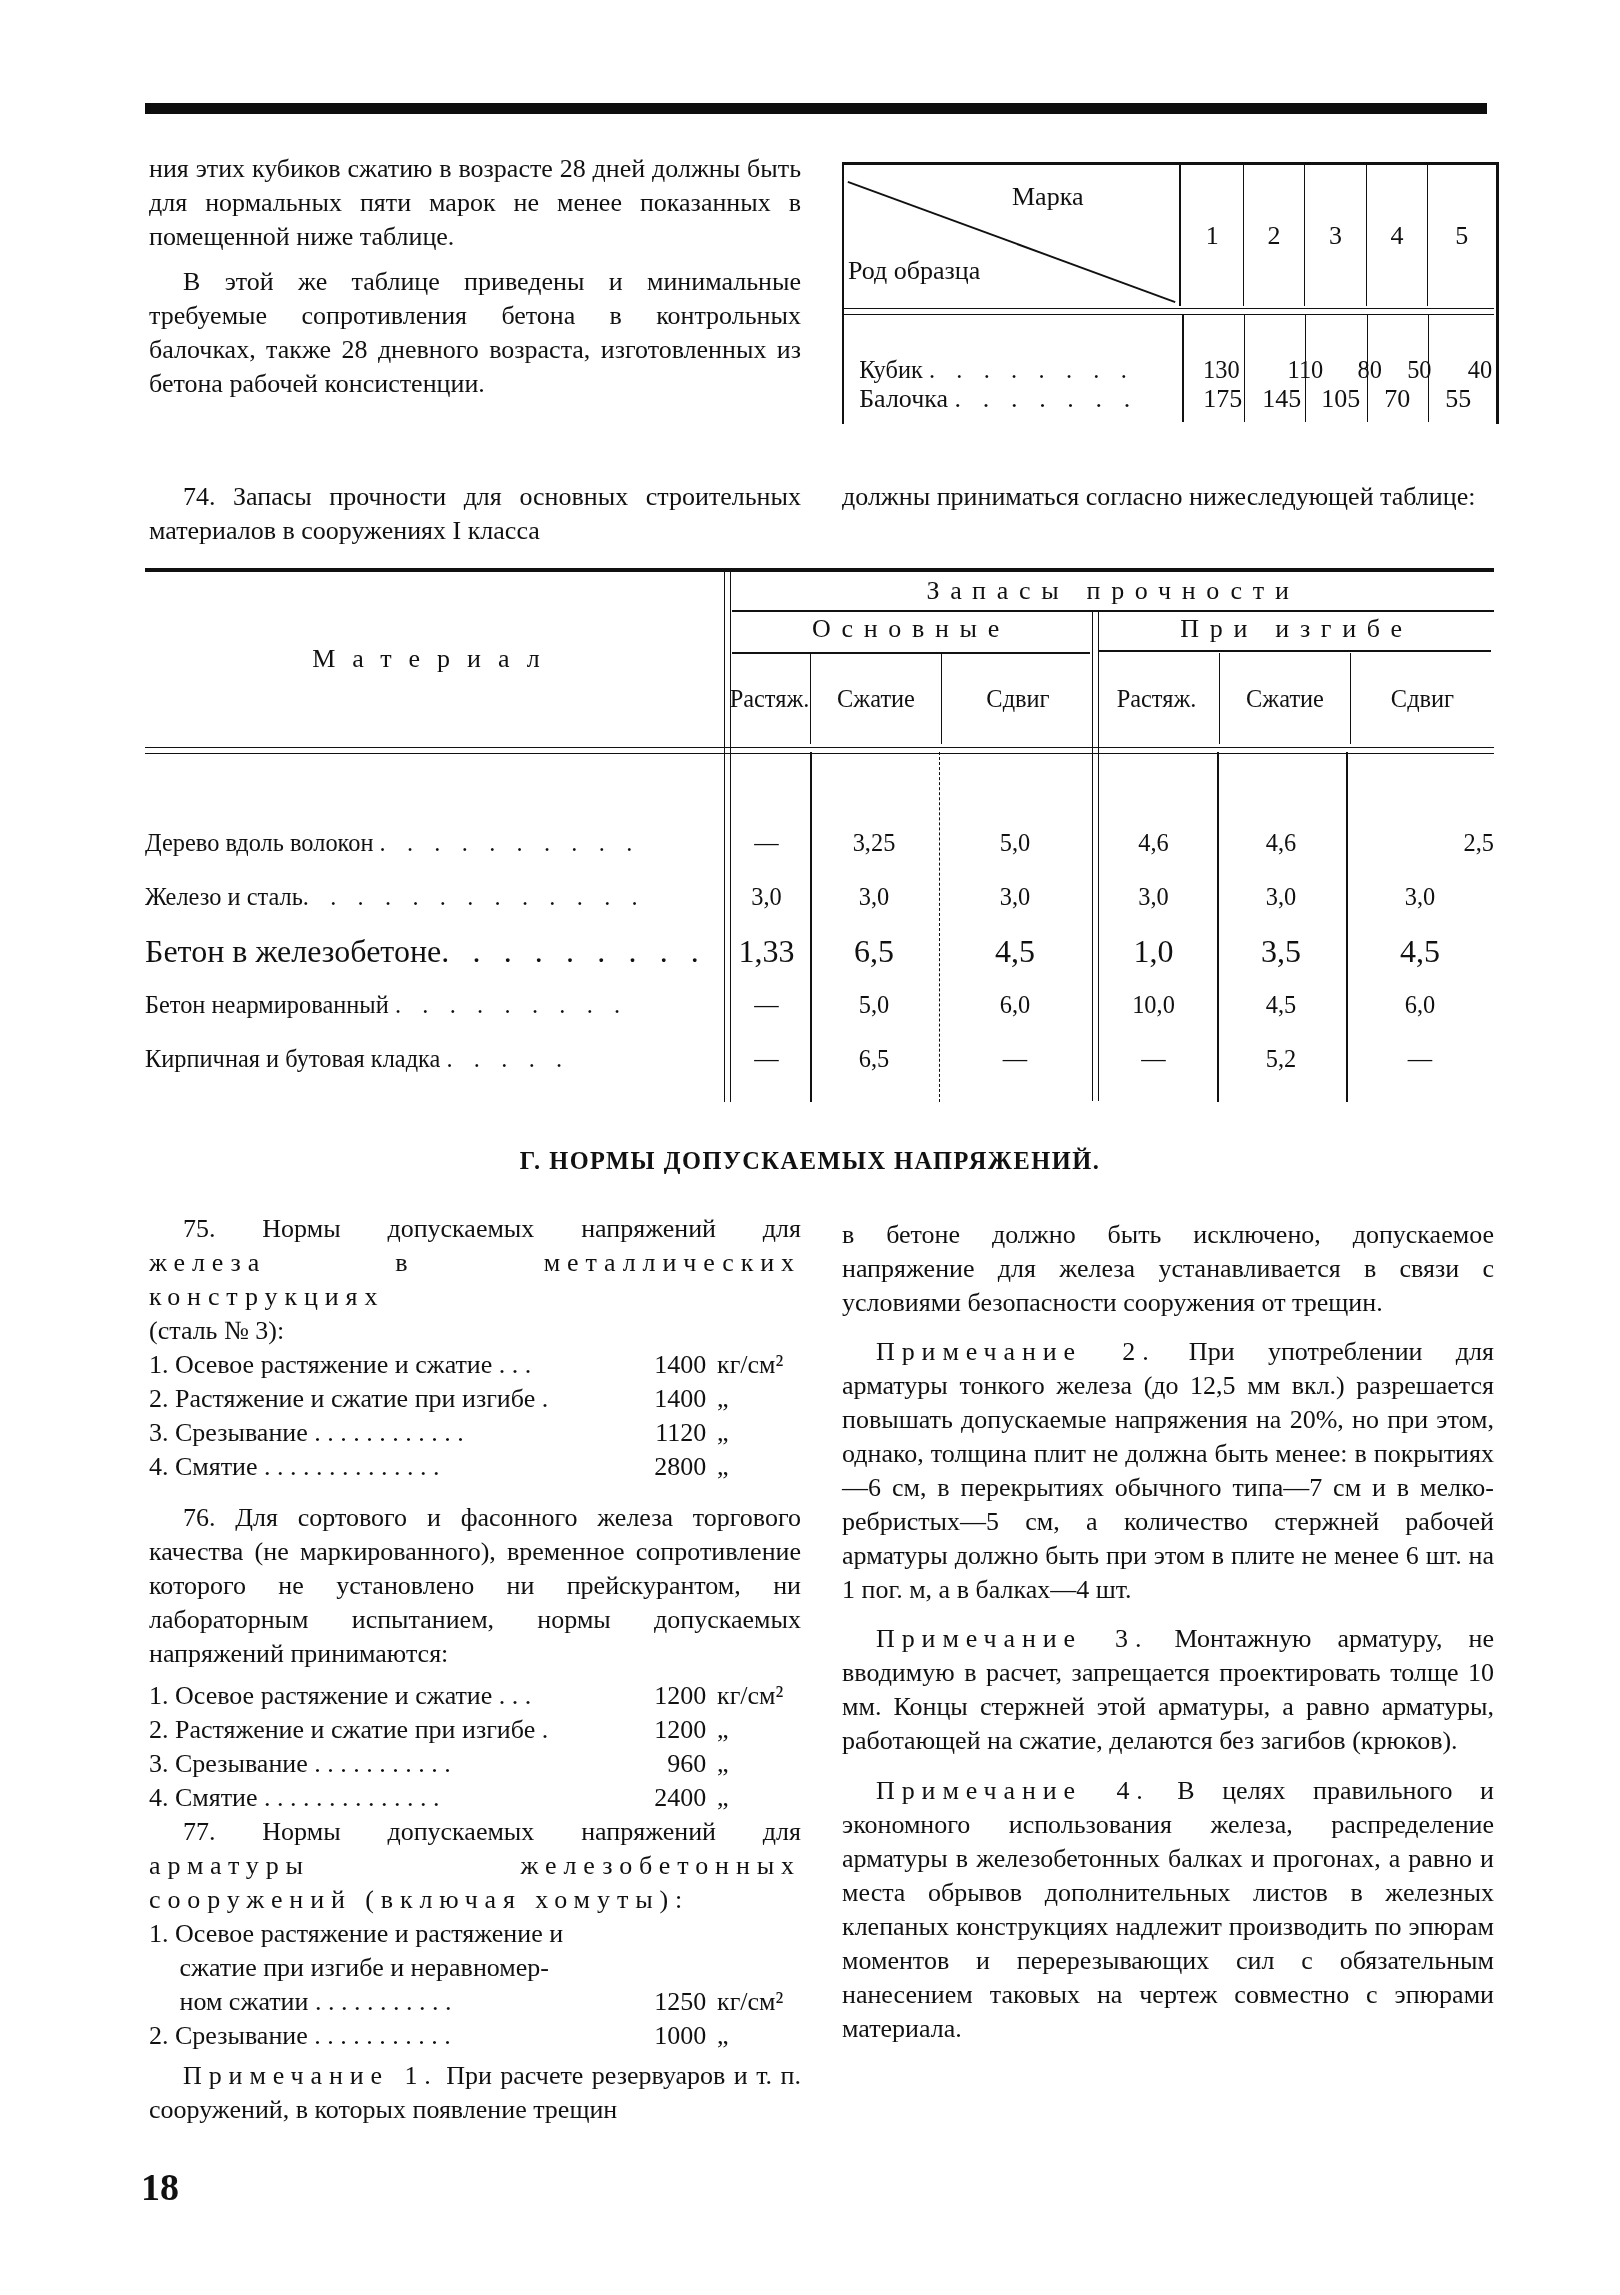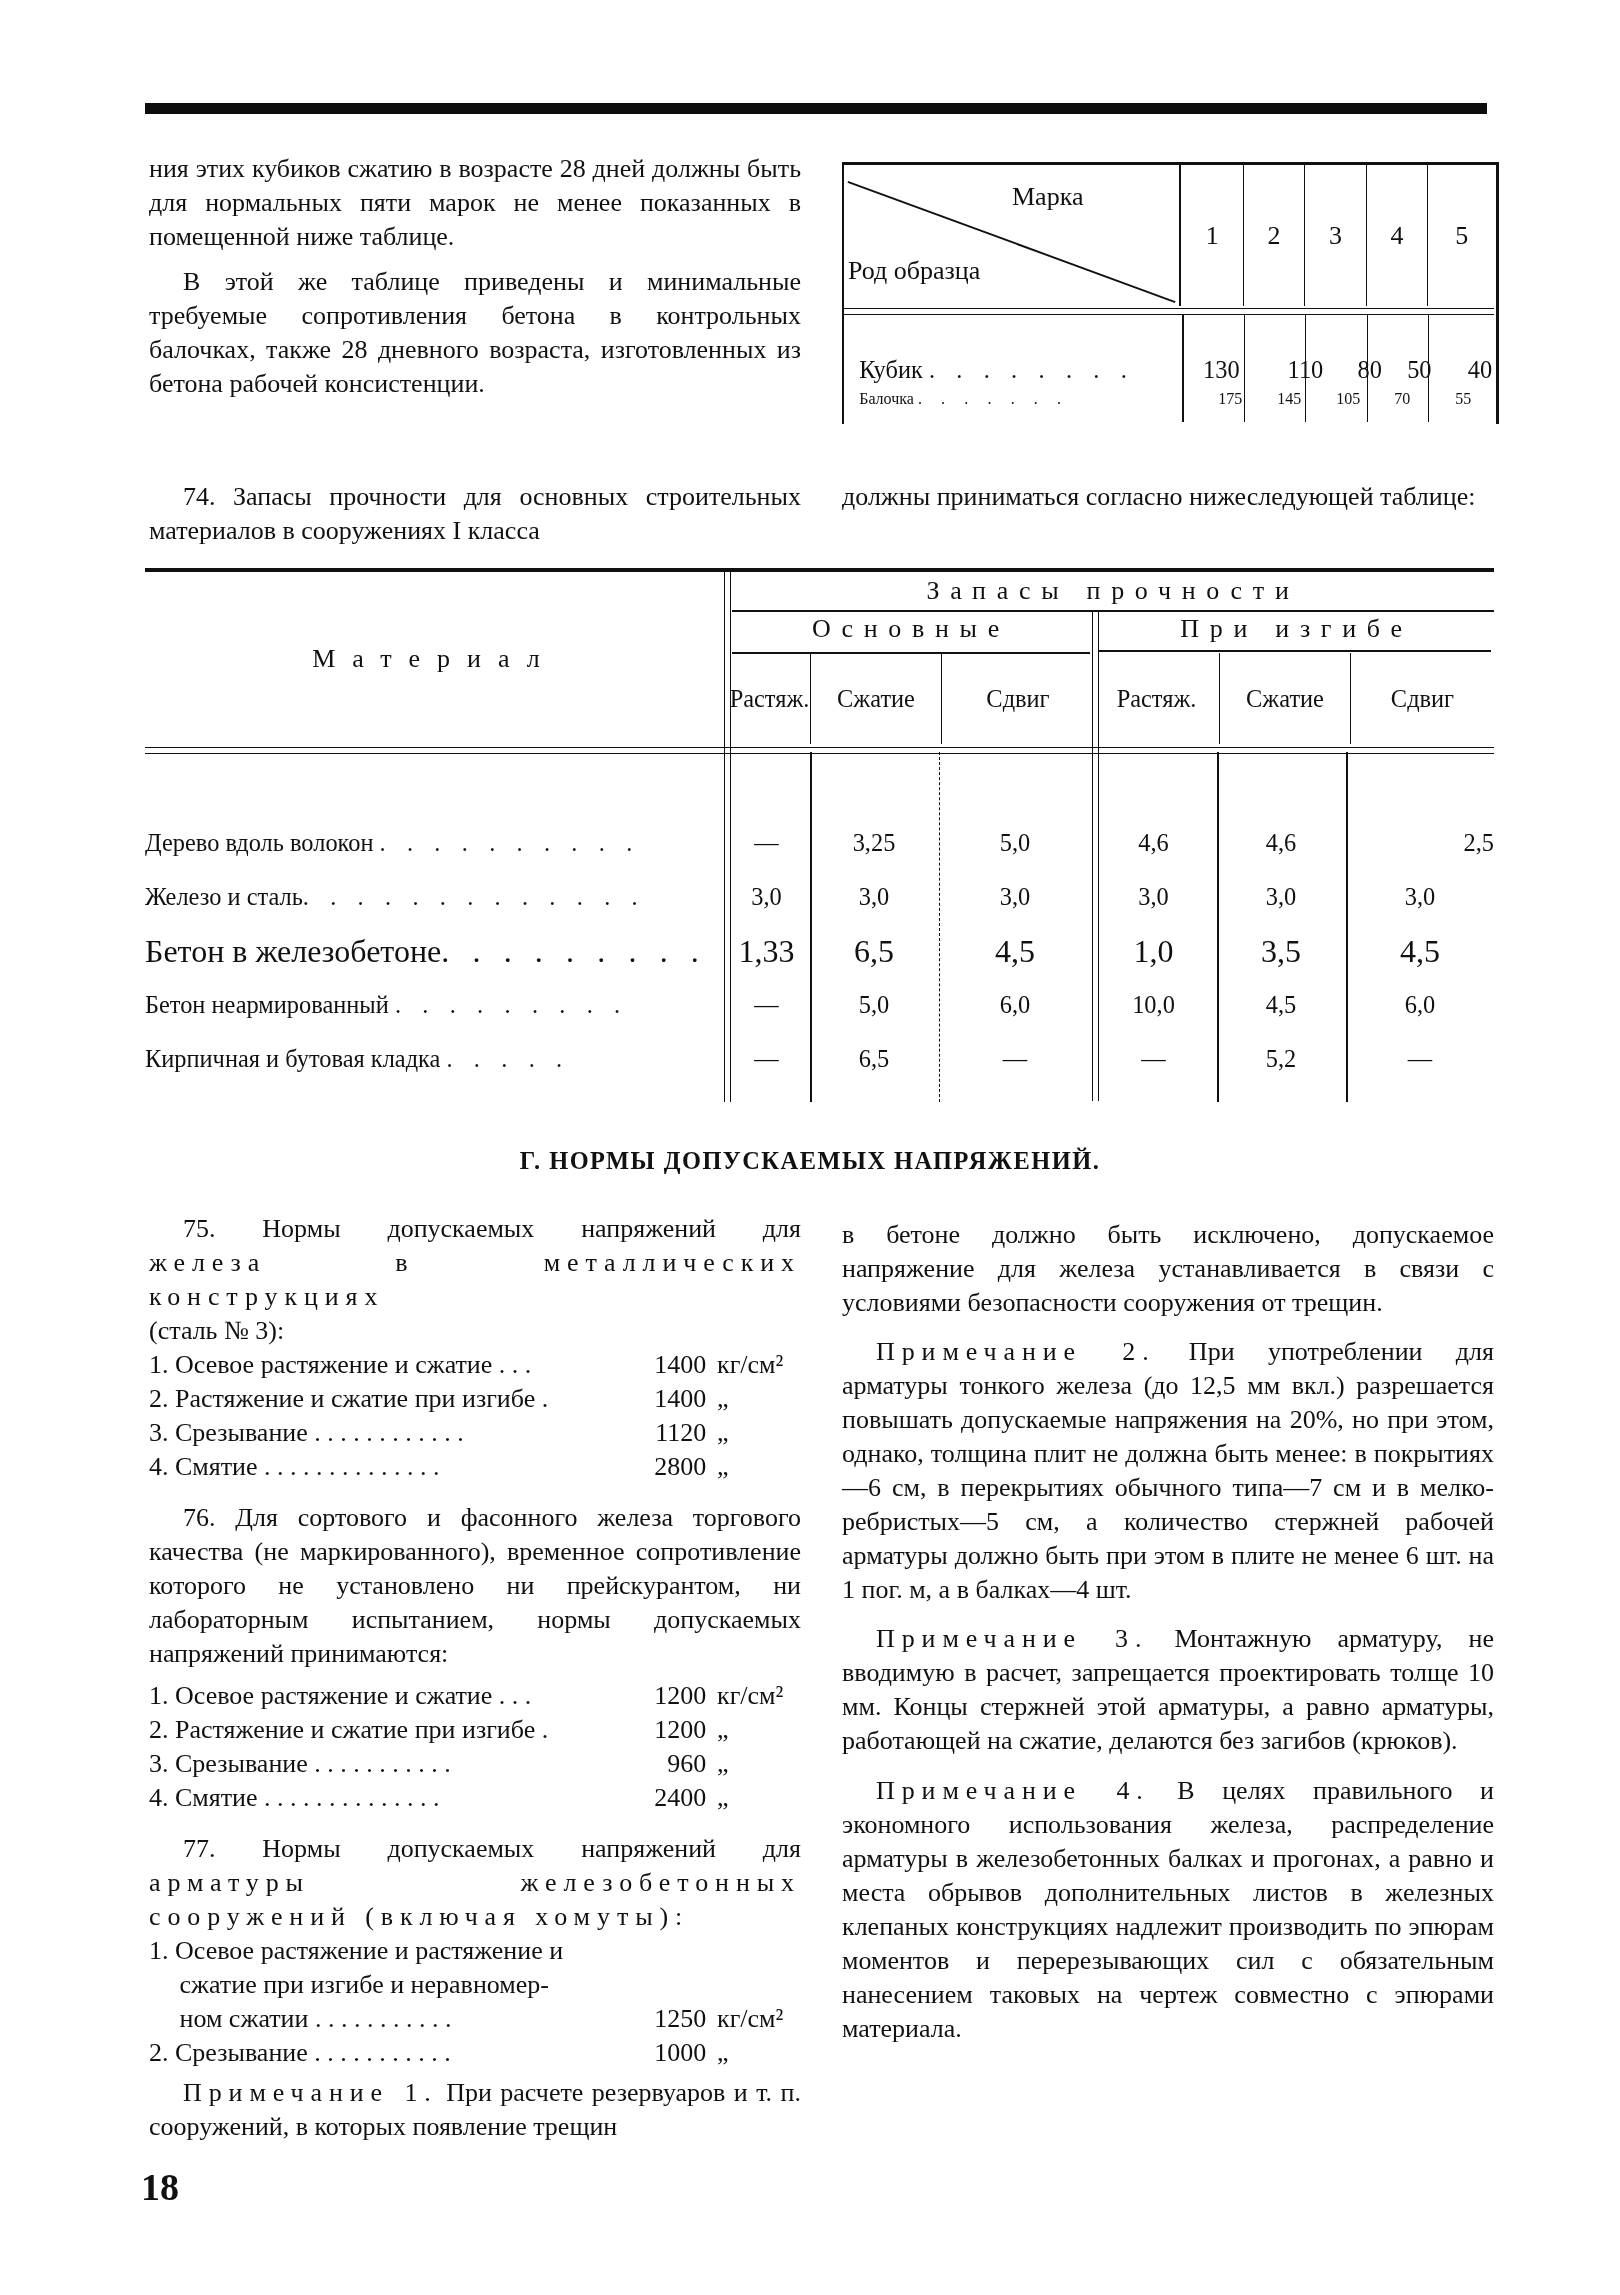--- a/index.html
+++ b/index.html
@@ -54,21 +54,21 @@
     </div>
     <div class="abs" style="left:15.2px; top:40px; width:633px;">
       <div style="display:flex; font-size:24.4px; line-height:29px;">
         <span style="width:324px;"><span>Кубик</span> <span class="dots">. . . . . . . .</span></span>
         <span style="width:59px;text-align:right;">130</span>
         <span style="width:59px;text-align:right;margin-left:25px;">110</span>
         <span style="width:59px;text-align:right;">80</span>
         <span style="width:50px;text-align:right;">50</span>
         <span style="width:61px;text-align:right;">40</span>
       </div>
-      <div style="display:flex; font-size:16px; line-height:29px;">
+      <div style="display:flex; font-size:26px; line-height:29px;">
         <span style="width:324px;"><span>Балочка</span> <span class="dots">. . . . . . .</span></span>
         <span style="width:59px;text-align:right;">175</span>
         <span style="width:59px;text-align:right;">145</span>
         <span style="width:59px;text-align:right;">105</span>
         <span style="width:50px;text-align:right;">70</span>
         <span style="width:61px;text-align:right;">55</span>
       </div>
     </div>
   </div>
 </div>
@@ -207,21 +207,21 @@
         <span class="val">960</span>
         <span class="unit">„</span>
       </div>
     <div class="list-row">
         <span class="lab">4. Смятие . . . . . . . . . . . . . .</span>
         <span class="val">2400</span>
         <span class="unit">„</span>
       </div>
   </div>
 
-  <div class="para" style="margin-top:17px;">
+  <div class="para" style="">
     <p class="indent"><span>77. Нормы допускаемых напряжений для </span><span class="sp">арматуры железобетонных сооружений (включая хомуты):</span></p>
   </div>
   <div>
     <div class="list-row">
         <span class="lab">1. Осевое растяжение и растяжение и</span>
       </div>
     <div class="list-row" style="padding-left:30.5px;">
         <span class="lab">сжатие при изгибе и неравномер-</span>
       </div>
     <div class="list-row" style="padding-left:30.5px;">

